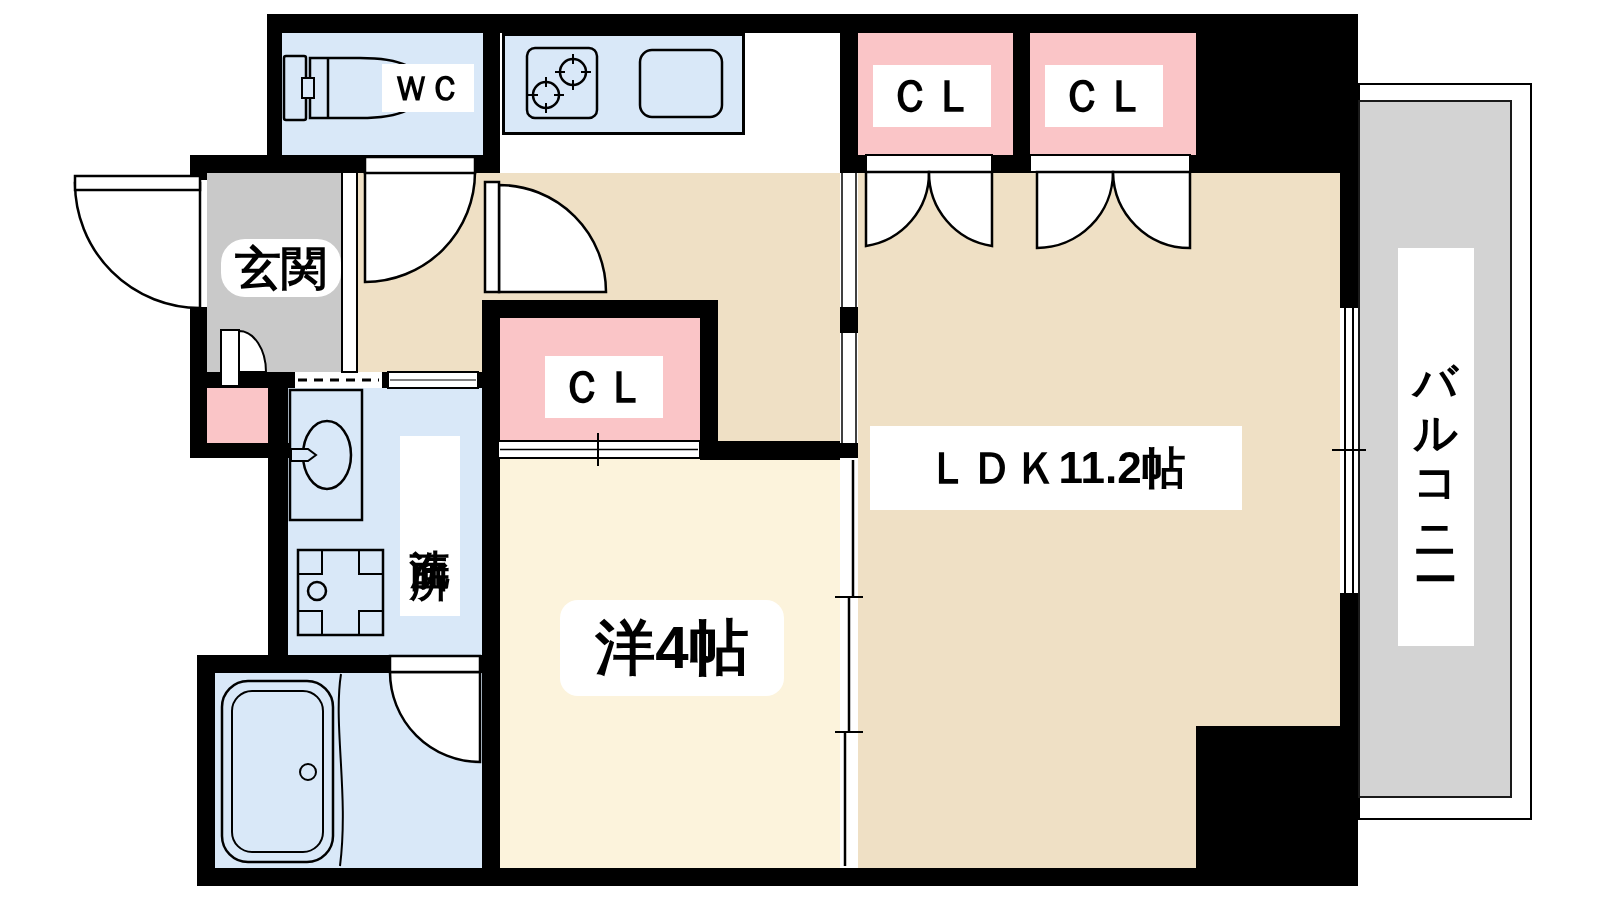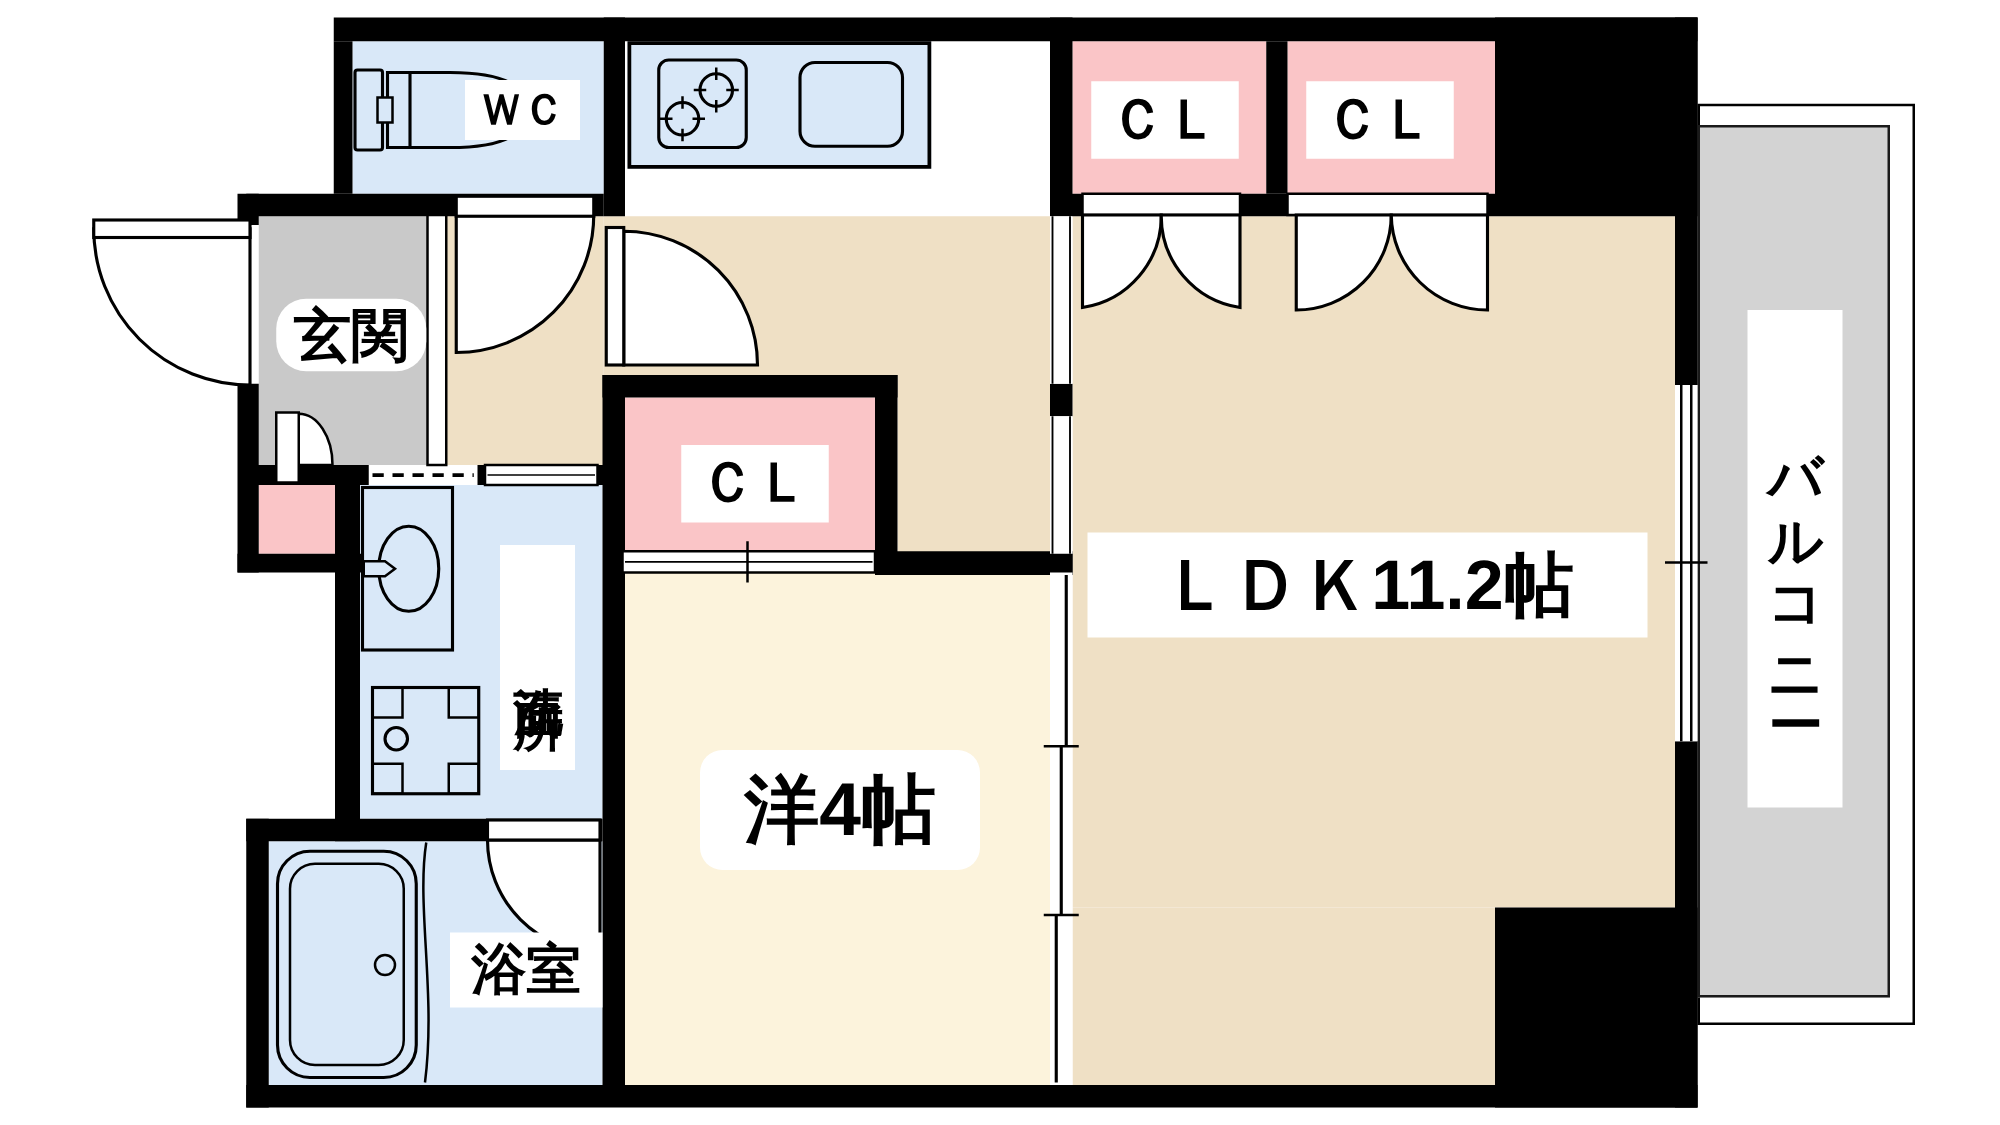--- a/index.html
+++ b/index.html
@@ -189,24 +189,23 @@
     </g>
 
     <g stroke="#000" fill="none">
       <rect x="222" y="681" width="111" height="181" rx="26" stroke-width="2.5"></rect>
       <rect x="232" y="691" width="91" height="161" rx="20" stroke-width="2"></rect>
       <circle cx="308" cy="772" r="8" stroke-width="2"></circle>
       <path d="M 341 674 C 333 725 349 795 340 866" stroke-width="2"></path>
     </g>
   </svg>
 
-  <div class="label" style="left:372px;top:64px;width:92px;height:48px;font-size:34px;">ＷＣ</div>
+  <div class="label" style="left:382px;top:64px;width:92px;height:48px;font-size:34px;">ＷＣ</div>
   <div class="label" style="left:221px;top:239px;width:120px;height:58px;font-size:46px;border-radius:24px;">玄関</div>
   <div class="label" style="left:873px;top:65px;width:118px;height:62px;font-size:44px;">ＣＬ</div>
   <div class="label" style="left:1045px;top:65px;width:118px;height:62px;font-size:44px;">ＣＬ</div>
   <div class="label" style="left:545px;top:356px;width:118px;height:62px;font-size:44px;">ＣＬ</div>
-  <div class="label" style="left:870px;top:426px;width:448px;height:84px;font-size:56px;">ＬＤＫ11.2帖</div>
+  <div class="label" style="left:870px;top:426px;width:372px;height:84px;font-size:44px;">ＬＤＫ11.2帖</div>
   <div class="label" style="left:560px;top:600px;width:224px;height:96px;font-size:60px;border-radius:18px;">洋4帖</div>
   <div class="label vert" style="left:400px;top:436px;width:60px;height:180px;font-size:40px;">洗面所</div>
-  <div class="label" style="left:360px;top:746px;width:122px;height:60px;font-size:44px;">浴室</div>
   <div class="label vert" style="left:1398px;top:248px;width:76px;height:398px;font-size:44px;">バルコニー</div>
 
 </div>
 
 </body></html>

